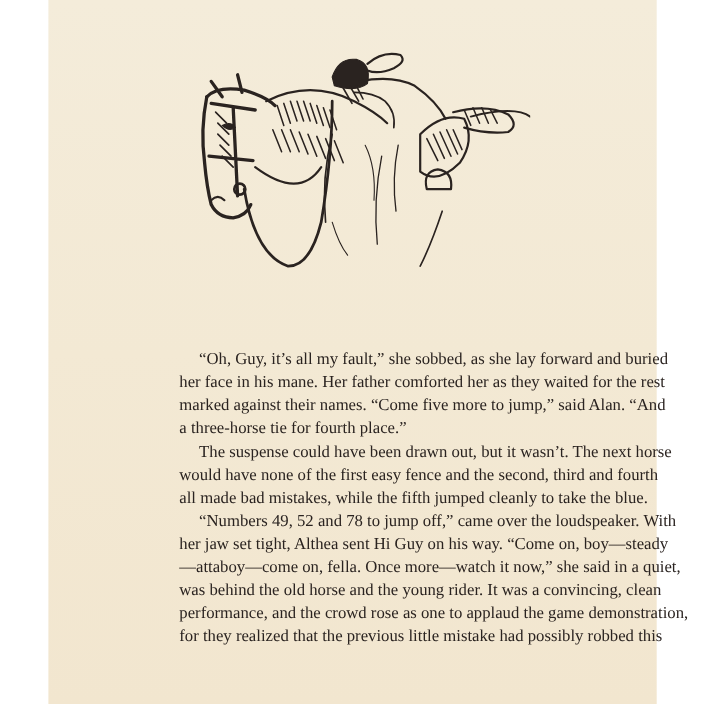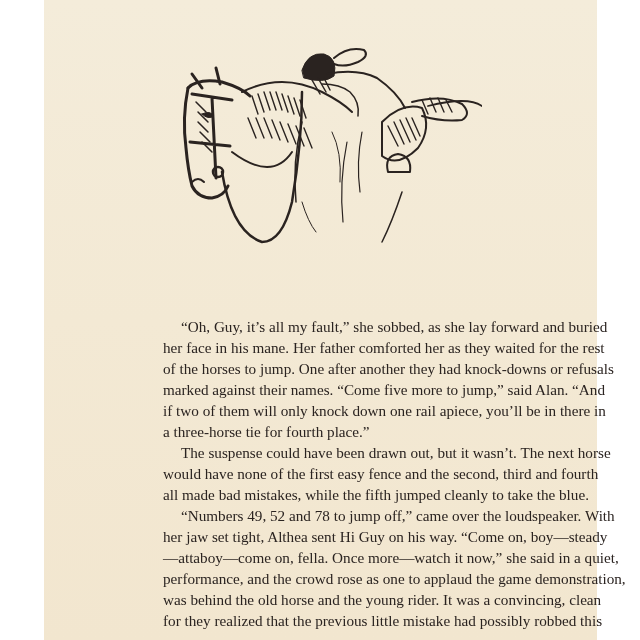--- a/index.html
+++ b/index.html
@@ -80,32 +80,30 @@
 
     <path d="M276 84 q40 -10 54 0" stroke-width="1.8"></path>
     <path d="M250 170 q-10 30 -20 50" stroke-width="1.5"></path>
     <path d="M150 180 q6 20 14 30" stroke-width="1"></path>
   </svg>
 
   <div class="text-block" id="text-block">
       <div class="para">
         <span class="line" style="text-indent: 18px;">“Oh, Guy, it’s all my fault,” she sobbed, as she lay forward and buried</span>
         <span class="line">her face in his mane. Her father comforted her as they waited for the rest</span>
-        <span class="line">of the horses to jump. One after another they had knock-downs or refusals</span>
         <span class="line">marked against their names. “Come five more to jump,” said Alan. “And</span>
-        <span class="line">if two of them will only knock down one rail apiece, you’ll be in there in</span>
         <span class="line last">a three-horse tie for fourth place.”</span>
       </div>
       <div class="para">
         <span class="line" style="text-indent: 18px;">The suspense could have been drawn out, but it wasn’t. The next horse</span>
         <span class="line">would have none of the first easy fence and the second, third and fourth</span>
         <span class="line last">all made bad mistakes, while the fifth jumped cleanly to take the blue.</span>
       </div>
       <div class="para">
         <span class="line" style="text-indent: 18px;">“Numbers 49, 52 and 78 to jump off,” came over the loudspeaker. With</span>
         <span class="line">her jaw set tight, Althea sent Hi Guy on his way. “Come on, boy—steady</span>
         <span class="line">—attaboy—come on, fella. Once more—watch it now,” she said in a quiet,</span>
+        <span class="line">was behind the old horse and the young rider. It was a convincing, clean</span>
         <span class="line">performance, and the crowd rose as one to applaud the game demonstration,</span>
-        <span class="line">was behind the old horse and the young rider. It was a convincing, clean</span>
         <span class="line">for they realized that the previous little mistake had possibly robbed this</span>
       </div>
     </div>
 </div>
 
 </body></html>

